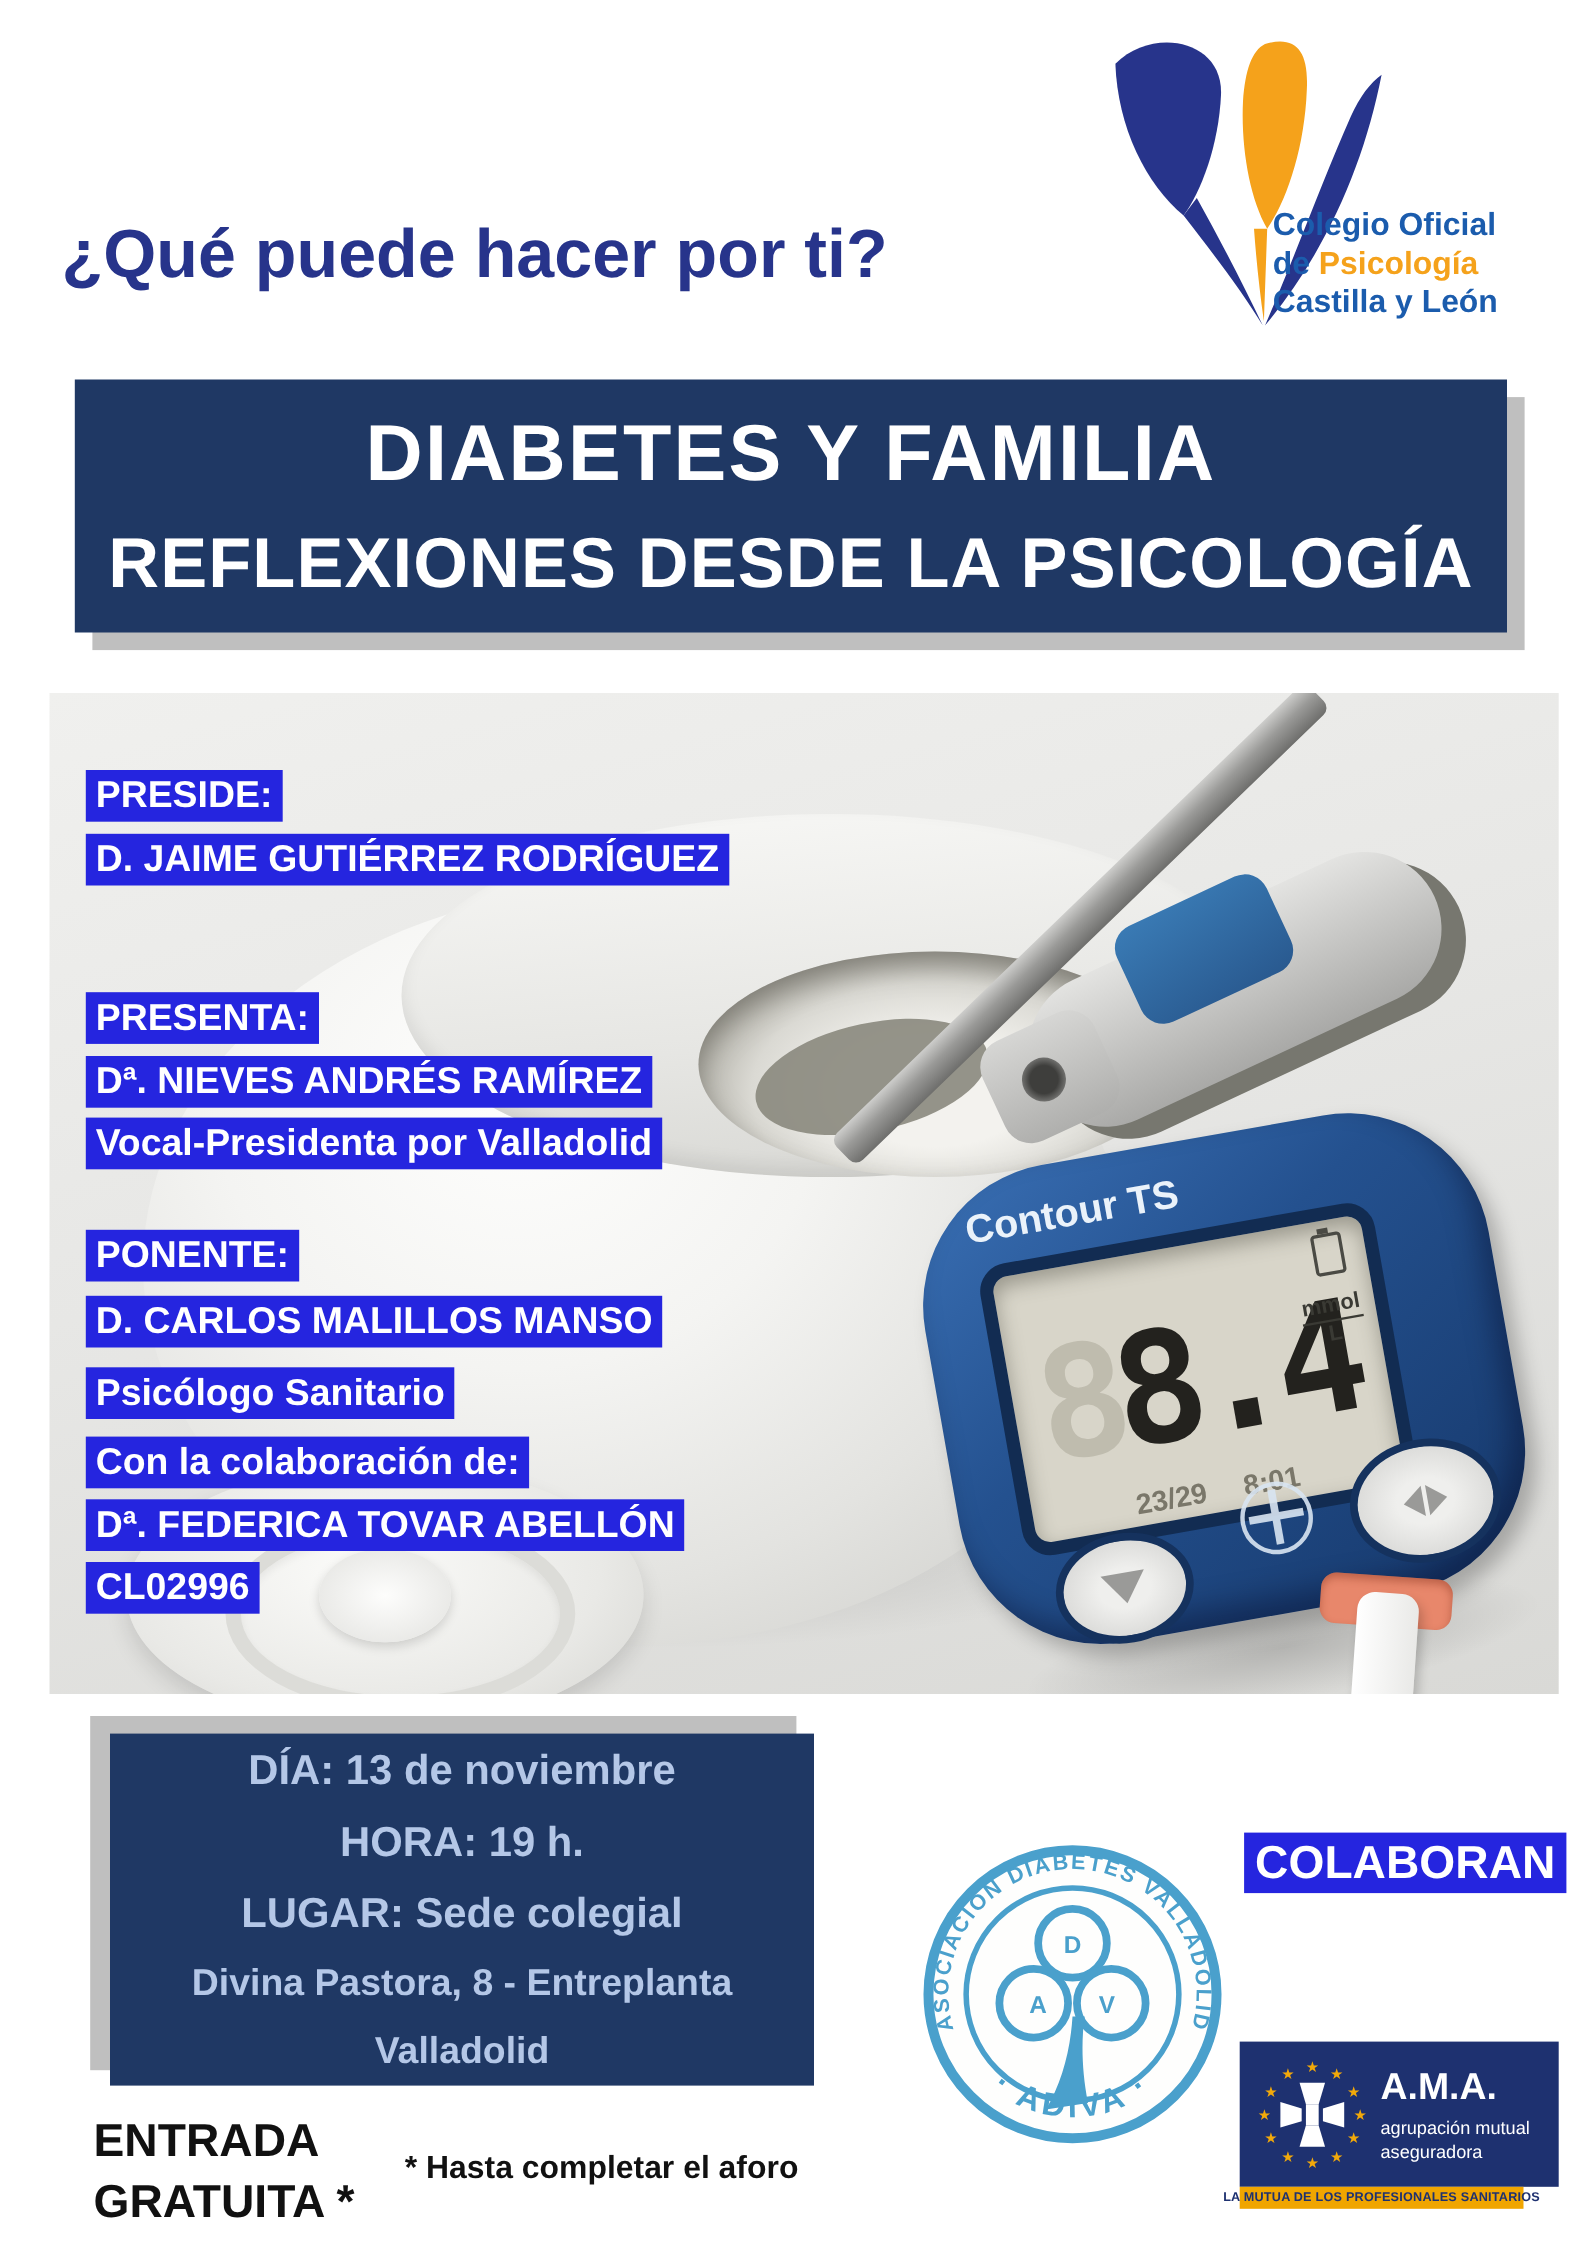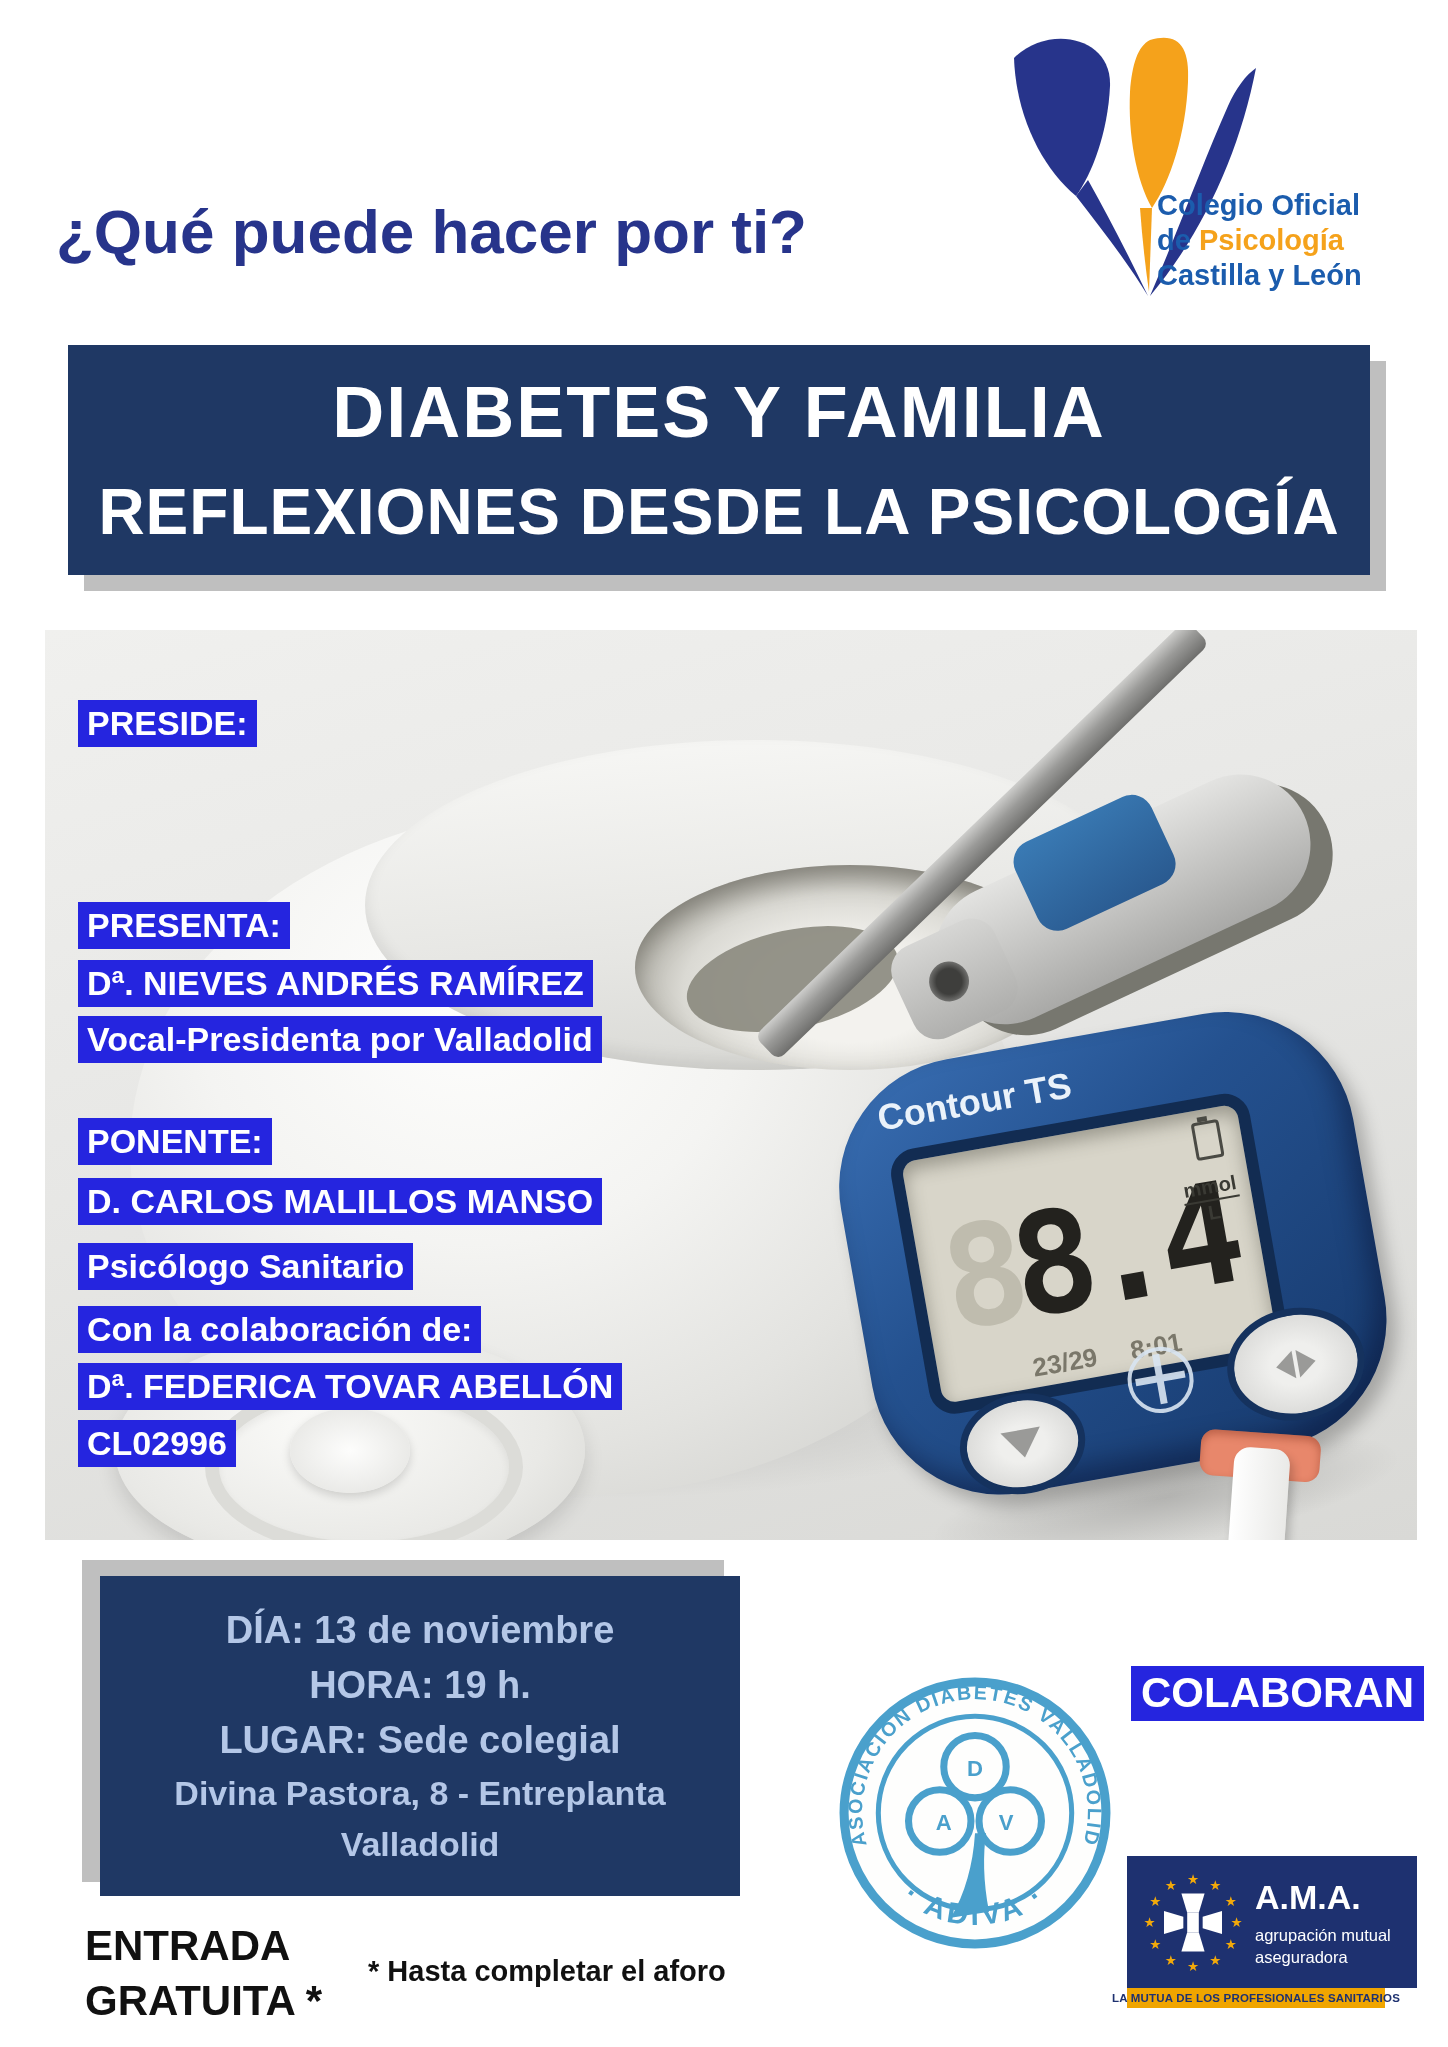--- a/index.html
+++ b/index.html
@@ -107,21 +107,21 @@
     box-shadow:4px 6px 10px rgba(0,0,0,0.2);}
 
   
   .hl{position:absolute; background:#2525DF; color:#ffffff; font-weight:bold; font-size:34px;
     line-height:1.12; padding:4px 9px 5px; white-space:nowrap;}
   .ov{left:17px;margin-left:16px;}
 
   
   #info-shadow{left:82px; top:1560px; width:642px; height:322px; background:#BFBFBF;}
   #info-box{left:100px; top:1576px; width:640px; height:320px; background:#1F3864;
-    display:flex; flex-direction:column; align-items:center; justify-content:center; gap:12px;
+    display:flex; flex-direction:column; align-items:center; justify-content:center; gap:22px;
     color:#B4C7E7; font-weight:bold; text-align:center;}
   #info-box .big{font-size:38px;}
   #info-box .small{font-size:34px;}
 
   
   #colaboran{left:1131px; top:1666px; font-size:42px; padding:3px 10px 5px;}
   #adiva{left:836px; top:1674px; width:278px; height:278px;}
   #ama{left:1127px; top:1856px; width:290px; height:152px;}
   #ama .navy{position:absolute; left:0; top:0; width:290px; height:132px; background:#1E3170;}
   #ama .gold-bar{position:absolute; left:0; top:132px; width:258px; height:20px; background:#F0A500;
@@ -211,20 +211,21 @@
               <div class="tri-sm-r"></div>
             </div>
           </div>
         <div class="abs bayer-circle"></div>
         <div class="abs meter-port"></div>
         <div class="abs meter-strip"></div>
       </div>
     </div>
 
     <span class="hl ov" style="top:70px">PRESIDE:</span>
+    <span class="hl ov" style="top:128px">D. JAIME GUTIÉRREZ RODRÍGUEZ</span>
 
     <span class="hl ov" style="top:272px">PRESENTA:</span>
     <span class="hl ov" style="top:386px">Vocal-Presidenta por Valladolid</span>
     <span class="hl ov" style="top:330px">Dª. NIEVES ANDRÉS RAMÍREZ</span>
 
     <span class="hl ov" style="top:488px">PONENTE:</span>
     <span class="hl ov" style="top:548px">D. CARLOS MALILLOS MANSO</span>
     <span class="hl ov" style="top:613px">Psicólogo Sanitario</span>
     <span class="hl ov" style="top:733px">Dª. FEDERICA TOVAR ABELLÓN</span>
     <span class="hl ov" style="top:676px">Con la colaboración de:</span>

